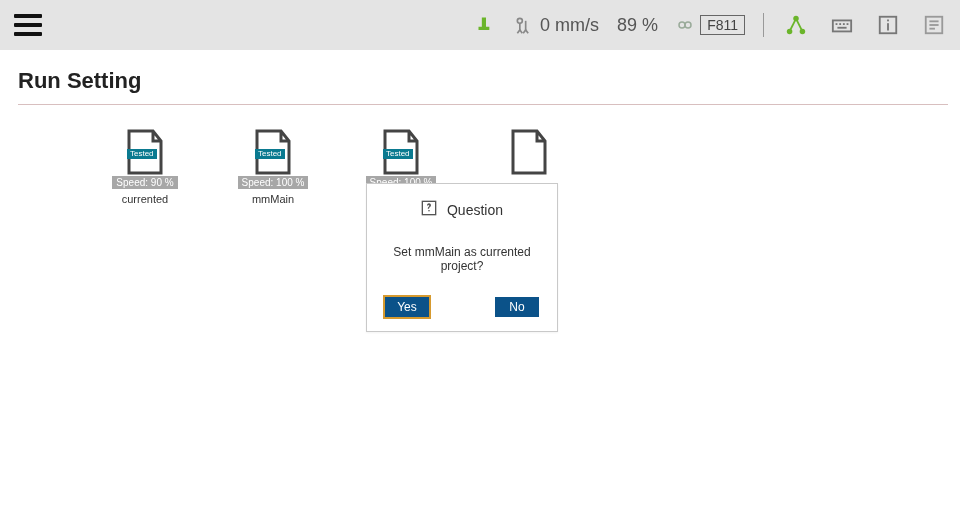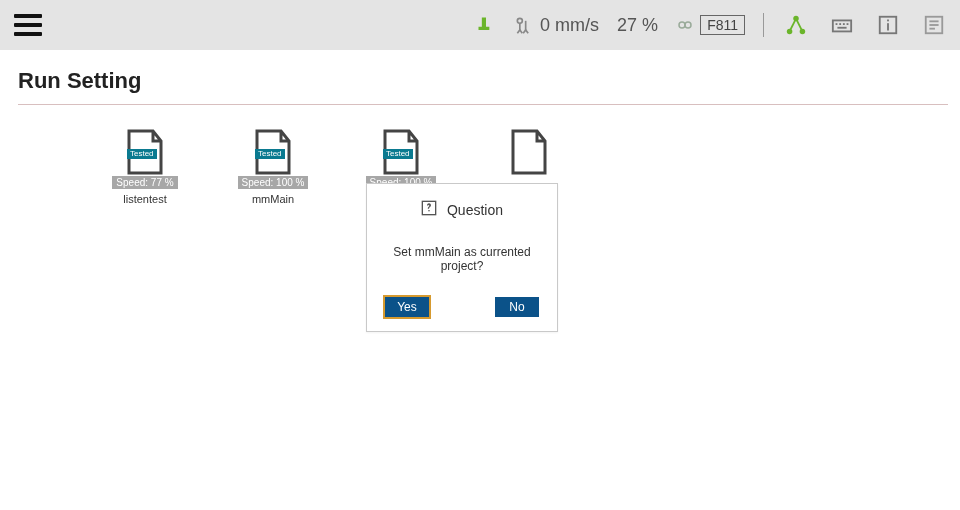--- a/index.html
+++ b/index.html
@@ -167,21 +167,21 @@
               <path d="M4 22 L7 18 L10 22"></path>
             <path d="M14 7 L14 18"></path>
               <path d="M11 22 L14 18 L17 22"></path>
           </g>
         </svg>
       </span>
       <span>0 mm/s</span>
     </div>
 
     <div class="status-item">
-      <span>27 %</span>
+      <span>89 %</span>
     </div>
 
     <div class="status-item">
       <span>
         <svg viewBox="0 0 24 24" width="18" height="18">
           <g fill="none" stroke="#9a9" stroke-width="2">
             <circle cx="8" cy="12" r="4"></circle>
               <circle cx="16" cy="12" r="4"></circle>
           </g>
         </svg>
@@ -244,22 +244,22 @@
 
   <div class="file-grid">
 
     <div class="file-item">
       <div class="file-icon-wrap">
         <svg viewBox="0 0 40 46">
             <path fill="none" stroke="#444" stroke-width="3" d="M4 2 H28 L36 12 V44 H4 Z M28 2 V12 H36"></path>
           </svg>
         <div class="tested-badge">Tested</div>
       </div>
-      <div class="speed-tag">Speed: 77 %</div>
-      <div class="file-label">listentest</div>
+      <div class="speed-tag">Speed: 90 %</div>
+      <div class="file-label">currented</div>
     </div>
 
     <div class="file-item">
       <div class="file-icon-wrap">
         <svg viewBox="0 0 40 46">
             <path fill="none" stroke="#444" stroke-width="3" d="M4 2 H28 L36 12 V44 H4 Z M28 2 V12 H36"></path>
           </svg>
         <div class="tested-badge">Tested</div>
       </div>
       <div class="speed-tag">Speed: 100 %</div>

